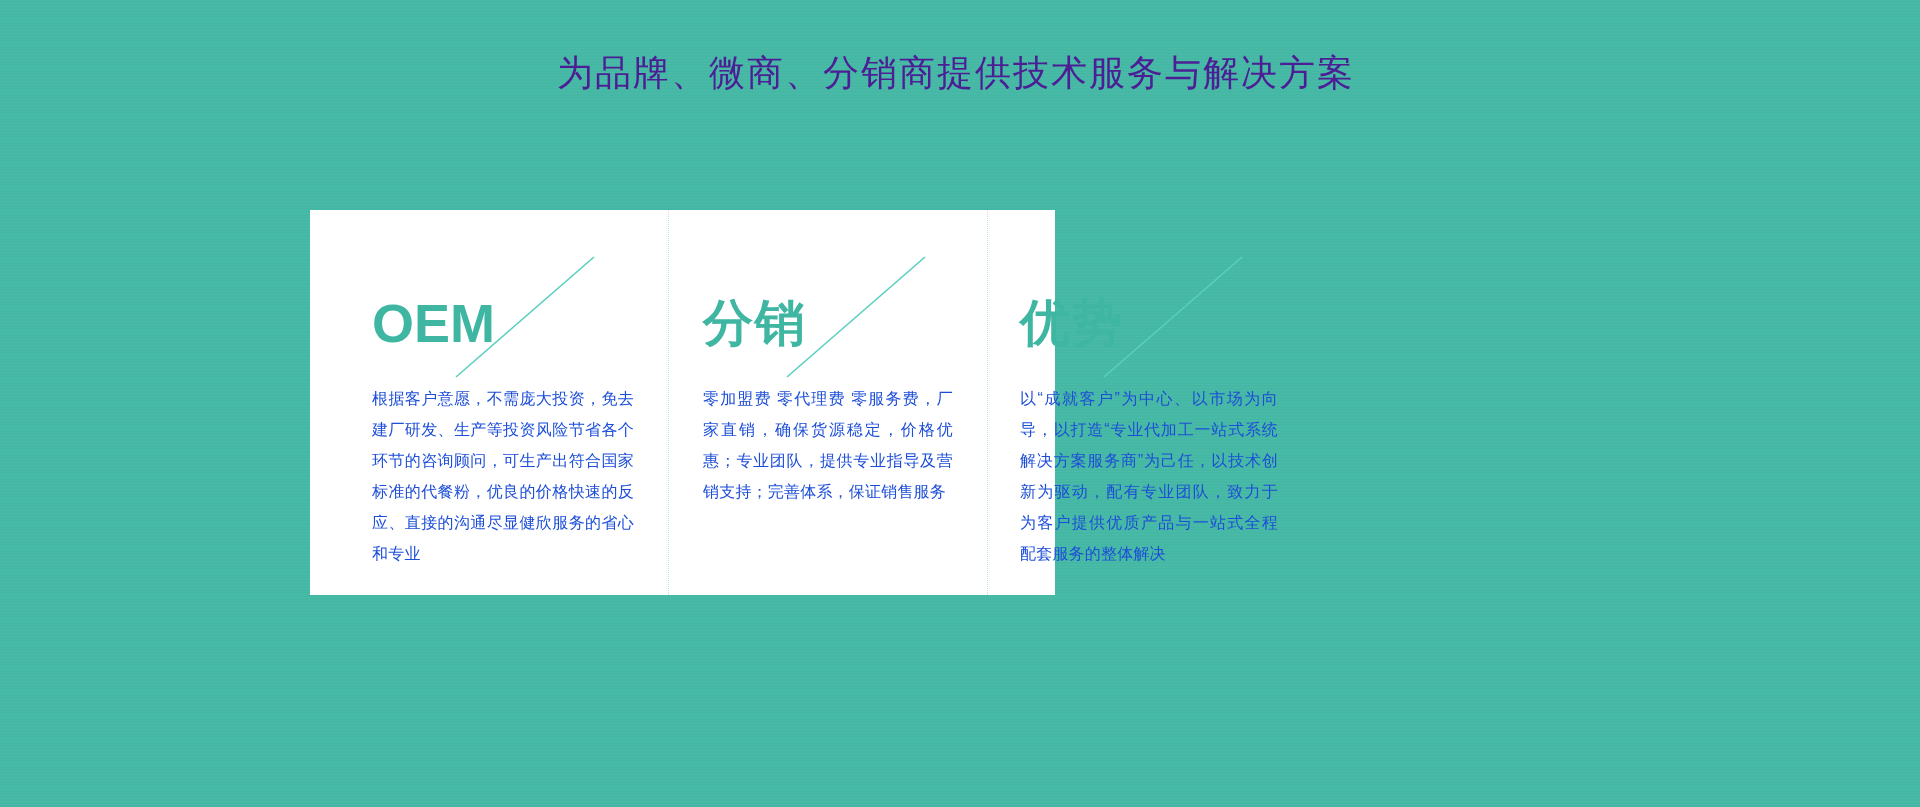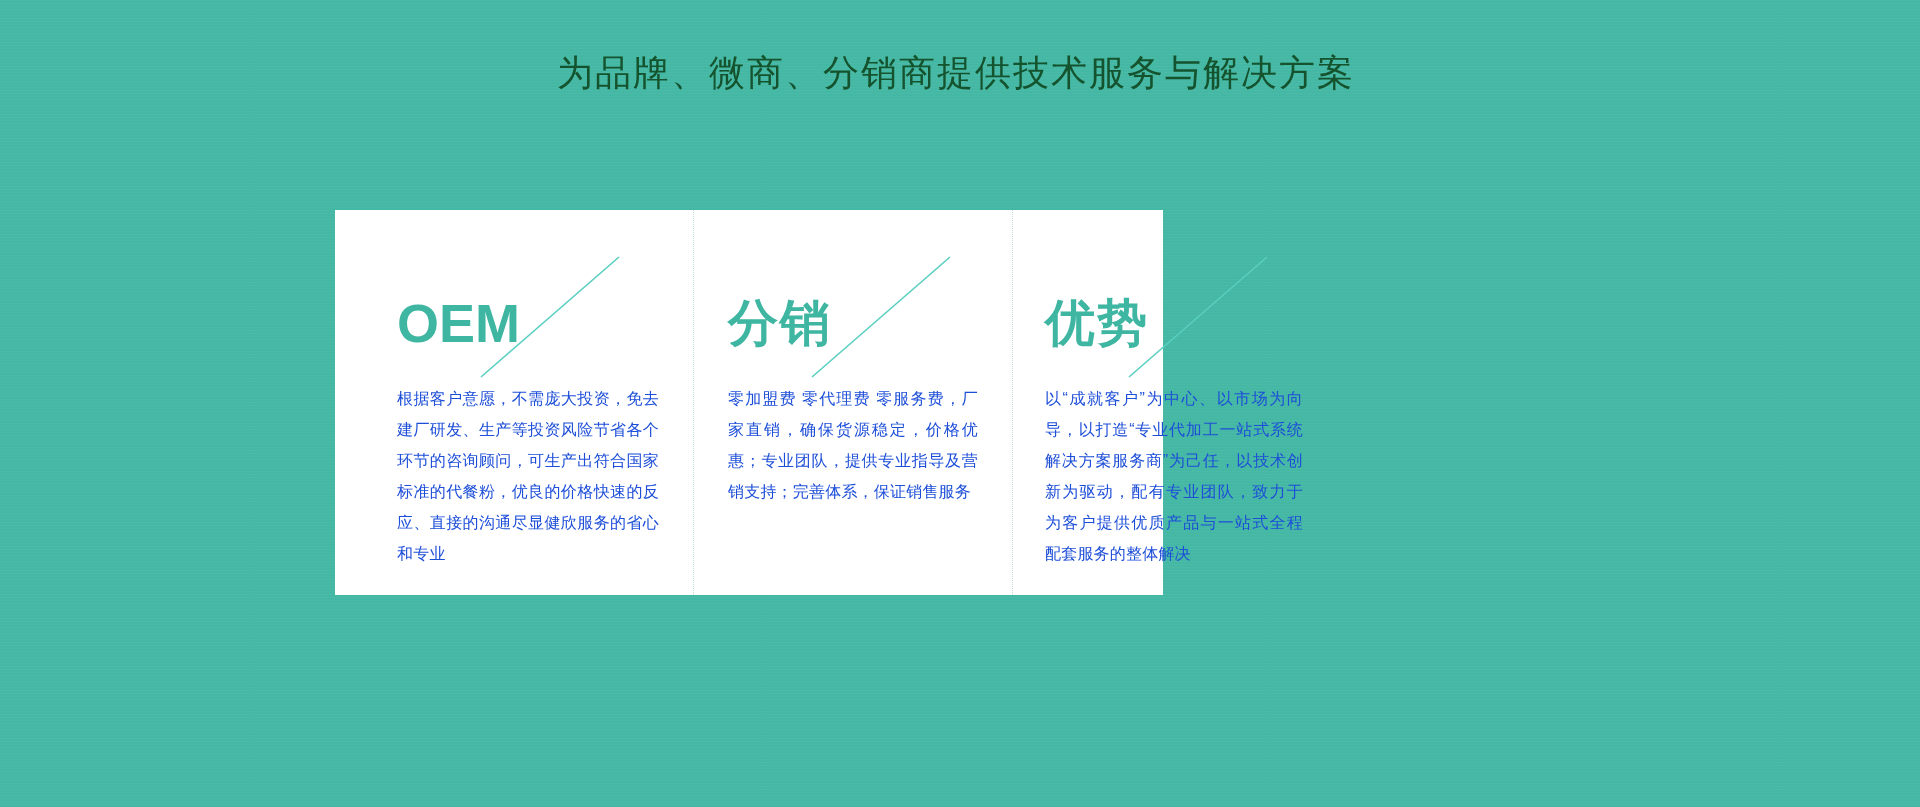--- a/index.html
+++ b/index.html
@@ -59,38 +59,37 @@
     font-weight: 700;
     color: #ffffff;
     letter-spacing: 1px;
     white-space: nowrap;
   }
   .subhead {
     margin: 10px 8px 0 0;
     font-size: 36px;
     line-height: 46px;
     font-weight: 400;
-    color: #14532d;
+    color: #4c1d95;
     letter-spacing: 2px;
     white-space: nowrap;
   }
 
   
   .card {
     position: absolute;
     left: 310px;
     top: 210px;
-    width: 828px;
+    width: 745px;
     height: 385px;
     background: #ffffff;
     box-sizing: border-box;
     display: flex;
     flex-direction: row;
     align-items: stretch;
-    margin-left: 25px;
   }
 
   .col {
     position: relative;
     box-sizing: border-box;
     flex: 1 1 0;
     padding: 55px 26px 30px 26px;
     display: flex;
     flex-direction: column;
   }

